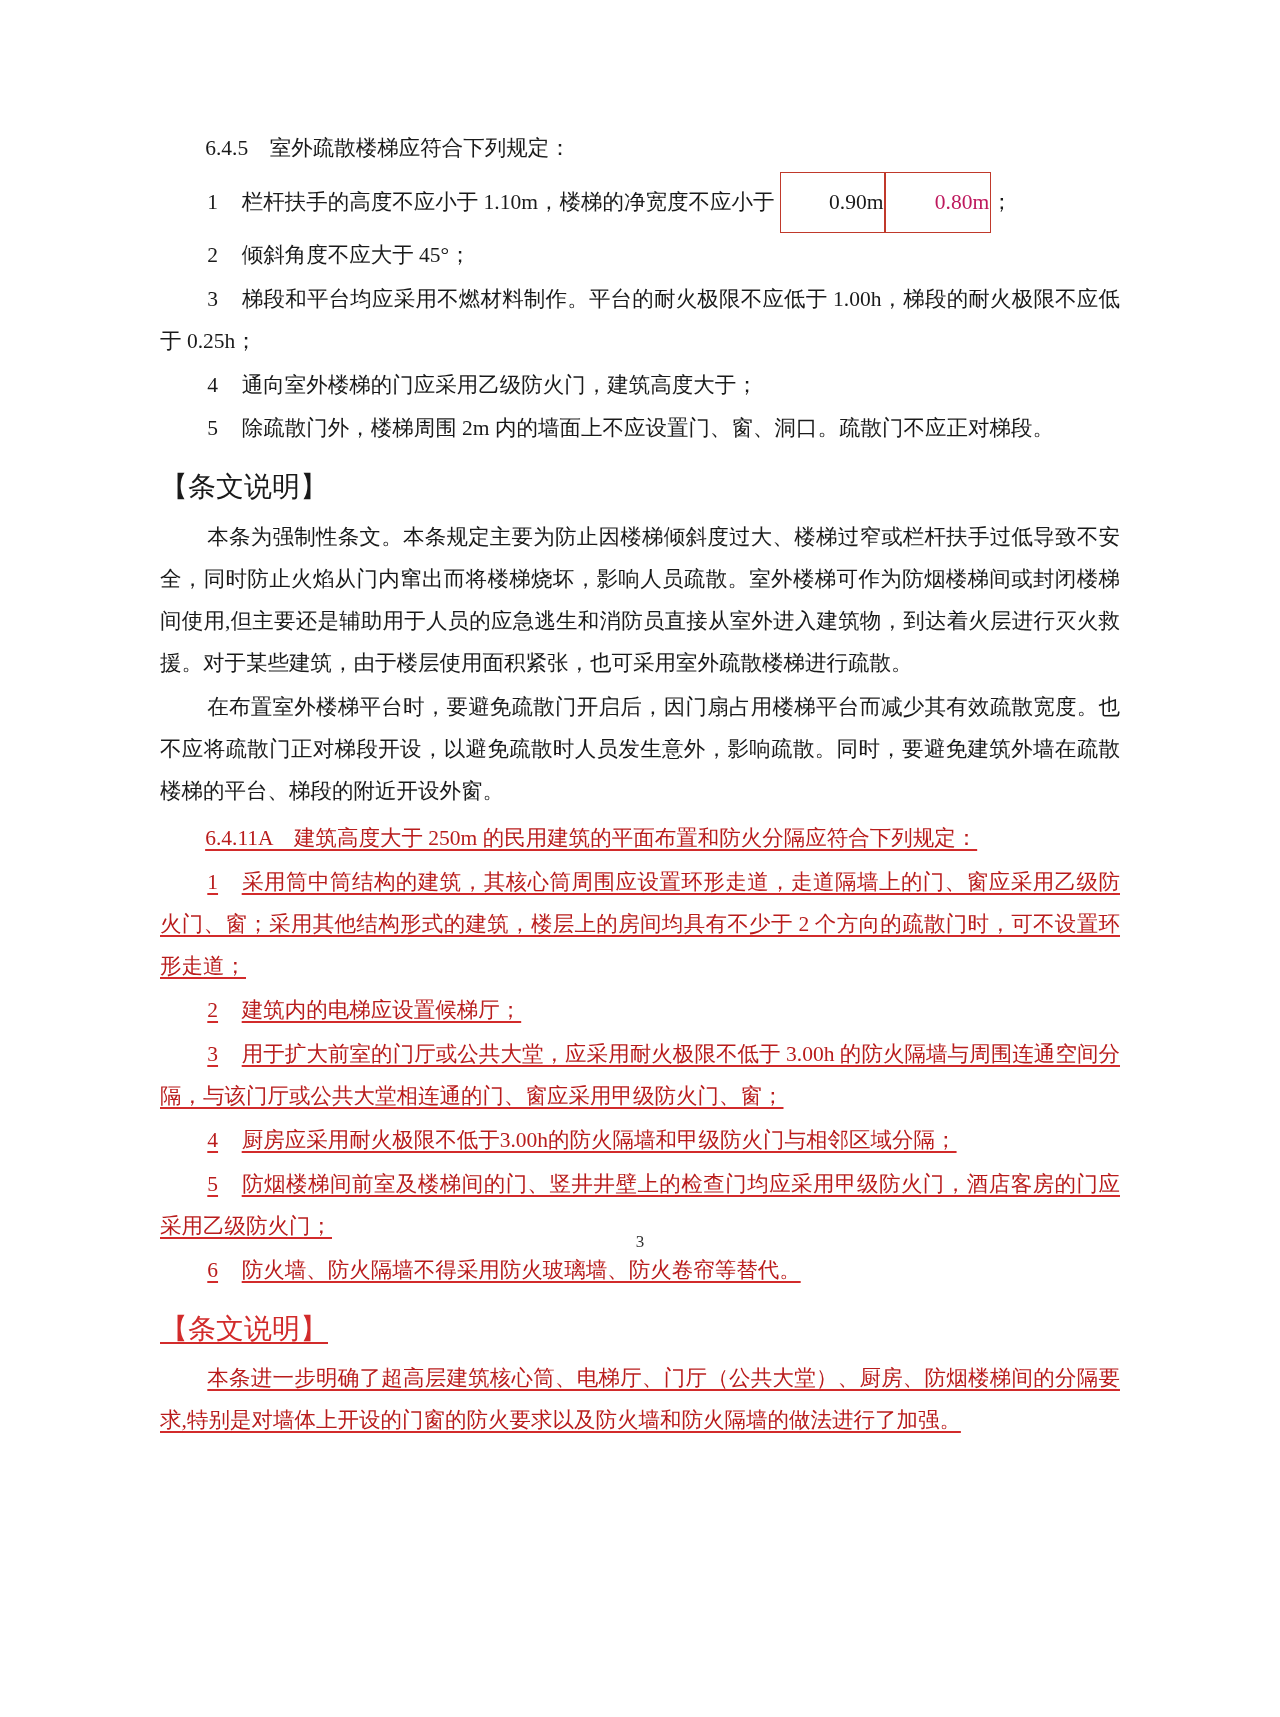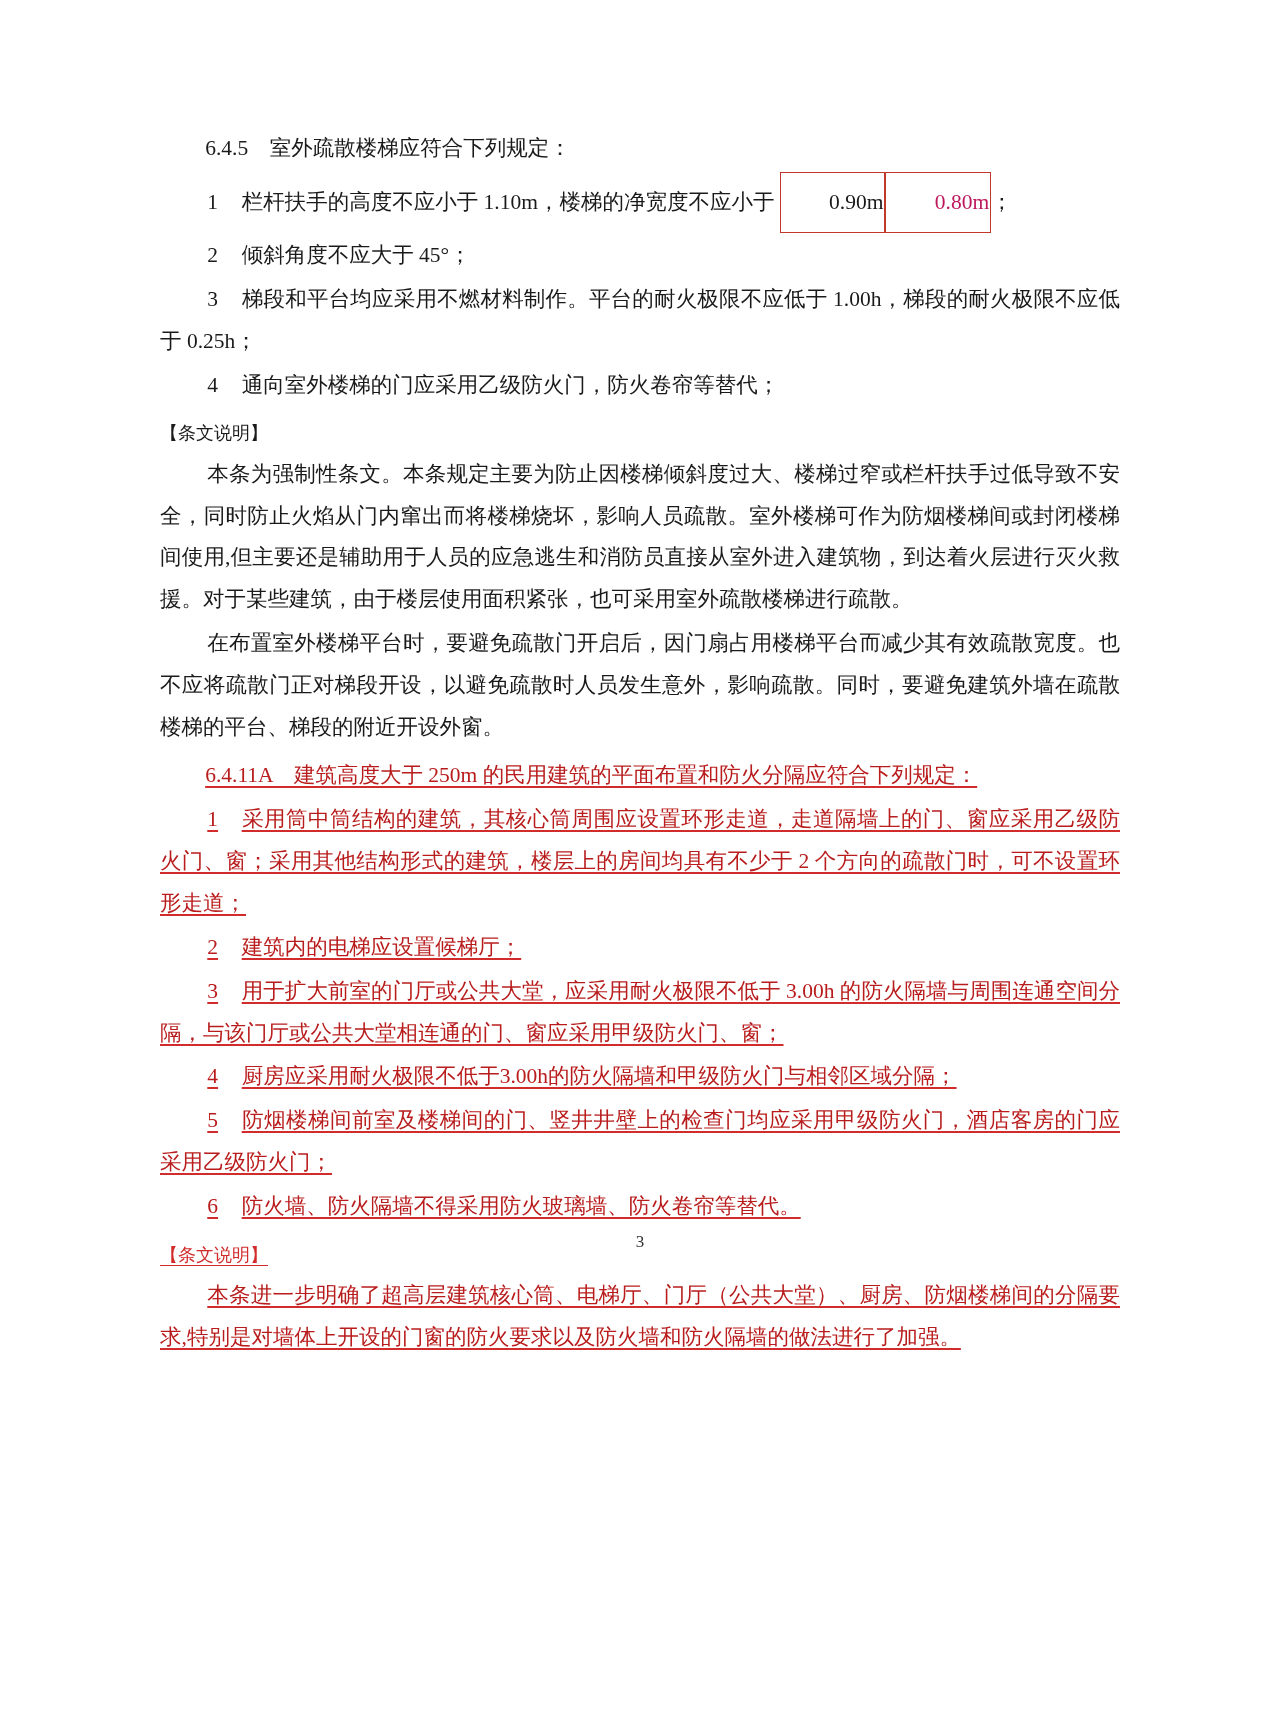--- a/index.html
+++ b/index.html
@@ -32,21 +32,21 @@
     text-indent: 0;
   }
   .indent1 {
     text-indent: 2.1em;
   }
   .indent-para {
     text-indent: 2.2em;
   }
   .bracket-head {
     margin: 10px 0 2px 0;
-    font-size: 18px;
+    font-size: 28px;
   }
   .boxed {
     border: 1px solid #c0392b;
     padding: 16px 1px;
     display: inline-block;
     line-height: 1.25;
   }
   .red {
     color: #be185d;
   }
@@ -92,23 +92,26 @@
 
       <p class="p indent-para">
         <span>2</span><span class="gap"></span><span>倾斜角度不应大于 45°；</span>
       </p>
 
       <p class="p indent-para">
         <span>3</span><span class="gap"></span><span>梯段和平台均应采用不燃材料制作。平台的耐火极限不应低于 1.00h，梯段的耐火极限不应低于 0.25h；</span>
       </p>
 
       <p class="p indent-para">
-        <span>4</span><span class="gap"></span><span>通向室外楼梯的门应采用乙级防火门，防火卷帘等替代；</span>
+        <span>4</span><span class="gap"></span><span>通向室外楼梯的门应采用乙级防火门，建筑高度大于；</span>
       </p>
 
+      <p class="p indent-para">
+        <span>5</span><span class="gap"></span><span>除疏散门外，楼梯周围 2m 内的墙面上不应设置门、窗、洞口。疏散门不应正对梯段。</span>
+      </p>
     </div>
 
     <div>
       <p class="bracket-head">【条文说明】</p>
       <p class="p indent-para">本条为强制性条文。本条规定主要为防止因楼梯倾斜度过大、楼梯过窄或栏杆扶手过低导致不安全，同时防止火焰从门内窜出而将楼梯烧坏，影响人员疏散。室外楼梯可作为防烟楼梯间或封闭楼梯间使用,但主要还是辅助用于人员的应急逃生和消防员直接从室外进入建筑物，到达着火层进行灭火救援。对于某些建筑，由于楼层使用面积紧张，也可采用室外疏散楼梯进行疏散。</p>
       <p class="p indent-para">在布置室外楼梯平台时，要避免疏散门开启后，因门扇占用楼梯平台而减少其有效疏散宽度。也不应将疏散门正对梯段开设，以避免疏散时人员发生意外，影响疏散。同时，要避免建筑外墙在疏散楼梯的平台、梯段的附近开设外窗。</p>
     </div>
 
     <div class="red-section">
       <p class="p indent1 u">6.4.11A　建筑高度大于 250m 的民用建筑的平面布置和防火分隔应符合下列规定：</p>

